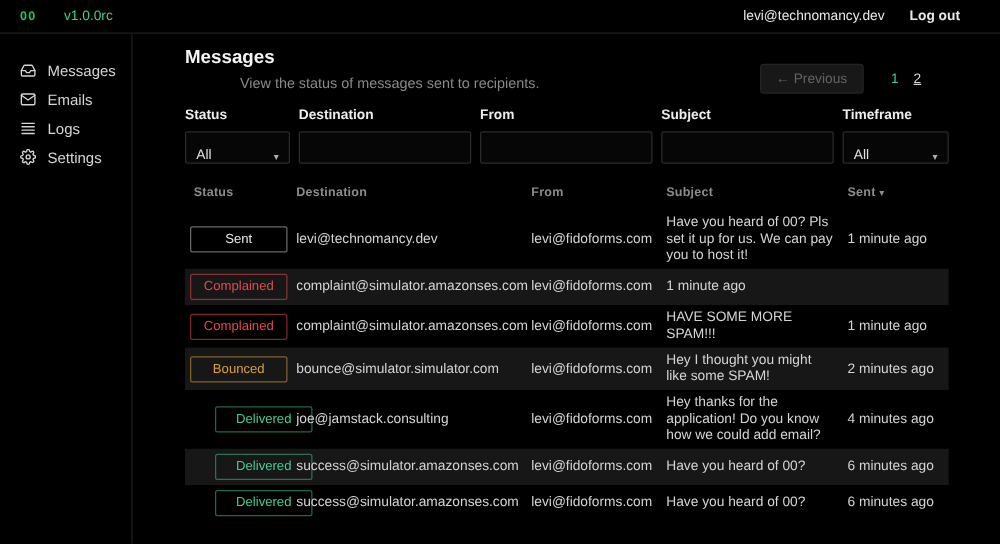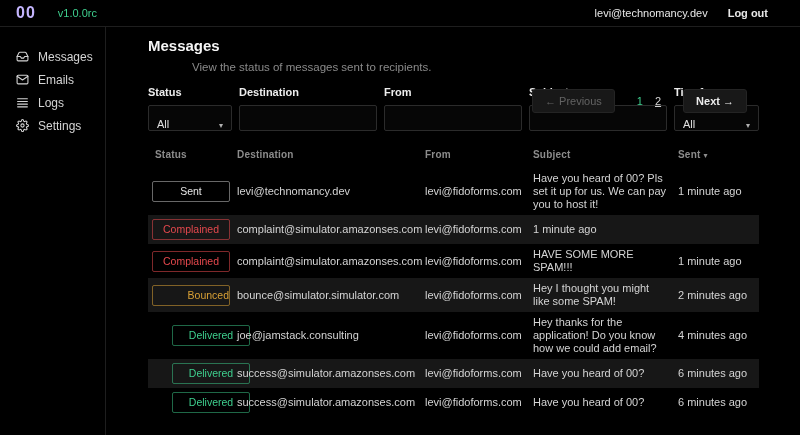--- a/index.html
+++ b/index.html
@@ -7,40 +7,40 @@
   body {
     width:800px; height:435px; overflow:hidden;
     font-family:"Liberation Sans","DejaVu Sans",sans-serif;
     color:#d4d4d4; font-size:11px;
   }
   
   .topbar {
     height:27px; display:flex; align-items:center;
     border-bottom:1px solid #1e1e1e; padding:0 32px 0 16px;
   }
-  .logo { color:#c4b5fd; font-weight:bold; font-size:16px; letter-spacing:1px; }
+  .logo { color:#22c55e; font-weight:bold; font-size:10px; letter-spacing:1px; }
   .version { color:#3ecf8e; font-size:11px; margin-left:22px; }
   .topbar-spacer { flex:1; }
   .user-email { color:#e8e8e8; font-size:11px; }
   .logout { color:#e8e8e8; font-size:11px; font-weight:bold; margin-left:20px; cursor:pointer; }
   
   .shell { display:flex; height:408px; }
   .sidebar { width:106px; border-right:1px solid #1e1e1e; padding:22px 0 0 16px; flex-shrink:0; }
   .nav-item { display:flex; align-items:center; height:15px; margin-bottom:7px; cursor:pointer; color:#d4d4d4; }
   .nav-item + .nav-item { margin-top:0; }
   .nav-item { margin-bottom:8px; padding:3px 0; }
   .nav-icon { width:13px; height:13px; margin-right:9px; display:inline-flex; }
   .nav-icon svg { width:13px; height:13px; stroke:#d4d4d4; fill:none; stroke-width:2; stroke-linecap:round; stroke-linejoin:round; }
   .nav-label { font-size:12px; }
   .main { flex:1; padding:10px 0 0 42px; }
   .main-inner { width:611px; position:relative; }
   
   .page-title { font-size:15px; font-weight:bold; color:#f5f5f5; }
   .page-subtitle { margin-top:7px; font-size:11.5px; color:#8a8a8a;margin-left:44px; }
-  .pagination { position:absolute; top:14px; right:12px; display:flex; align-items:center;margin-top:38px; }
+  .pagination { position:absolute; top:14px; right:0; display:flex; align-items:center; }
   .pg-btn {
     background:#181818; border:1px solid #242424; border-radius:3px;
     padding:5px 12px; font-size:11px; cursor:pointer; font-family:inherit;
   }
   .pg-prev { color:#636363; }
   .pg-next { color:#ededed; font-weight:bold; }
   .pg-pages { display:flex; margin:0 16px; }
   .pg-num { font-size:11px; margin:0 6px; cursor:pointer; }
   .pg-num.current { color:#3ecf8e; }
   .pg-num.other { color:#d4d4d4; text-decoration:underline; }
@@ -73,21 +73,21 @@
   .t-row { padding:4px 0; min-height:23px; }
   .t-body .t-row:nth-of-type(even) { background:#171717; }
   .t-cell { font-size:11px; color:#d4d4d4; line-height:13px; padding-right:10px; }
   .c-sent { white-space:nowrap; padding-right:0; }
   .badge {
     display:inline-block; width:78px; margin-left:4px; padding:3px 0;
     text-align:center; font-size:10.5px; border-radius:2px; border:1px solid;
   }
   .badge.v-sent       { color:#e6e6e6; border-color:rgba(230,230,230,.45); }
   .badge.v-complained { color:#e5484d; border-color:rgba(229,72,77,.55); }
-  .badge.v-bounced    { color:#d8a035; border-color:rgba(216,160,53,.55);text-align:right; }
+  .badge.v-bounced    { color:#d8a035; border-color:rgba(216,160,53,.55); }
   .badge.v-delivered  { color:#3ecf8e; border-color:rgba(62,207,142,.5);margin-left:24px; }
 </style>
 </head>
 <body>
 
 <div class="topbar">
   <span class="logo">00</span>
   <span class="version">v1.0.0rc</span>
   <span class="topbar-spacer"></span>
   <span class="user-email">levi@technomancy.dev</span>
@@ -141,21 +141,20 @@
     <div class="main-inner">
       <div class="page-title">Messages</div>
       <div class="page-subtitle">View the status of messages sent to recipients.</div>
 
       <div class="pagination">
         <button class="pg-btn pg-prev">← Previous</button>
         <span class="pg-pages">
           <span class="pg-num current">1</span>
           <span class="pg-num other">2</span>
         </span>
-        <button class="pg-btn pg-next">Next →</button>
       </div>
 
       <div class="filters">
         <div class="f-status">
           <div class="filter-label">Status</div>
           <div class="select-box">
             <span class="select-value">All</span>
             <span class="select-caret">▾</span>
           </div>
         </div>

